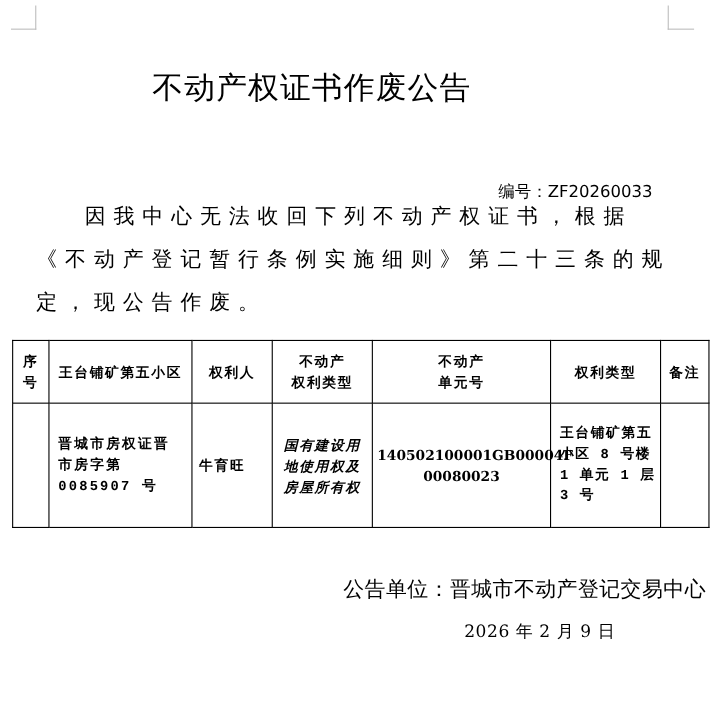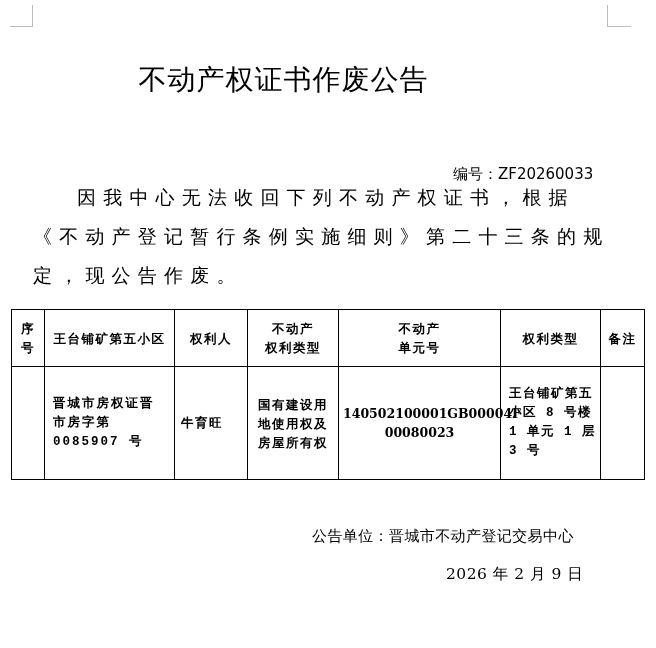--- a/index.html
+++ b/index.html
@@ -27,24 +27,24 @@
   }
   table.grid td, table.grid th {
     border: 1.5px solid #000; text-align: center; vertical-align: middle;
     padding: 0 6px; line-height: 19px; letter-spacing: 1.5px;
   }
   table.grid th { font-weight: bold; height: 56px; }
   table.grid td { height: 111px; }
   .cell-left { text-align: left !important; padding-left: 8px !important; }
   .pre { white-space: pre-line; }
   .issuer {
-    position: absolute; left: 312px; top: 525px; font-size: 15px; line-height: 22px; white-space: nowrap; letter-spacing: 0.4px;
+    position: absolute; left: 312px; top: 525px; font-size: 19px; line-height: 22px; white-space: nowrap; letter-spacing: 0.4px;
   }
   .date {
-    position: absolute; left: 422px; top: 563px; font-family: "DejaVu Serif", serif; font-size: 15.5px; line-height: 22px; white-space: nowrap; letter-spacing: 0.5px; margin-left: 24px;
+    position: absolute; left: 422px; top: 563px; font-family: "DejaVu Serif", serif; font-size: 15.5px; line-height: 22px; white-space: nowrap; letter-spacing: 0.5px;
   }
 </style>
 </head>
 <body>
 
 <div class="corner" style="left:32px;top:5px;width:1px;height:22px;"></div>
 <div class="corner" style="left:10px;top:26px;width:23px;height:1px;"></div>
 <div class="corner" style="left:607px;top:5px;width:1px;height:22px;"></div>
 <div class="corner" style="left:607px;top:26px;width:24px;height:1px;"></div>
 
@@ -74,21 +74,21 @@
 权利类型</th>
     <th class="pre">不动产
 单元号</th>
     <th>权利类型</th>
     <th style="padding:0 2px;">备注</th>
   </tr>
   <tr>
     <td></td>
     <td class="cell-left" style="letter-spacing:2px;font-family:Liberation Mono, monospace;">晋城市房权证晋市房字第 0085907 号</td>
     <td class="cell-left" style="padding-left:6px !important;font-family:Liberation Serif, serif;">牛育旺</td>
-    <td style="padding:0 8px;">国有建设用地使用权及房屋所有权</td>
+    <td style="padding:0 8px;font-style:italic;">国有建设用地使用权及房屋所有权</td>
     <td class="pre" style="letter-spacing:0;padding:0 4px;">140502100001GB00004F
 00080023</td>
     <td class="cell-left" style="padding-right:4px;font-family:Liberation Mono, monospace;">王台铺矿第五小区 8 号楼 1 单元 1 层 3 号</td>
     <td></td>
   </tr>
 </tbody>
   </table>
 
 <div class="issuer">公告单位：晋城市不动产登记交易中心</div>
 <div class="date">2026 年 2 月 9 日</div>

